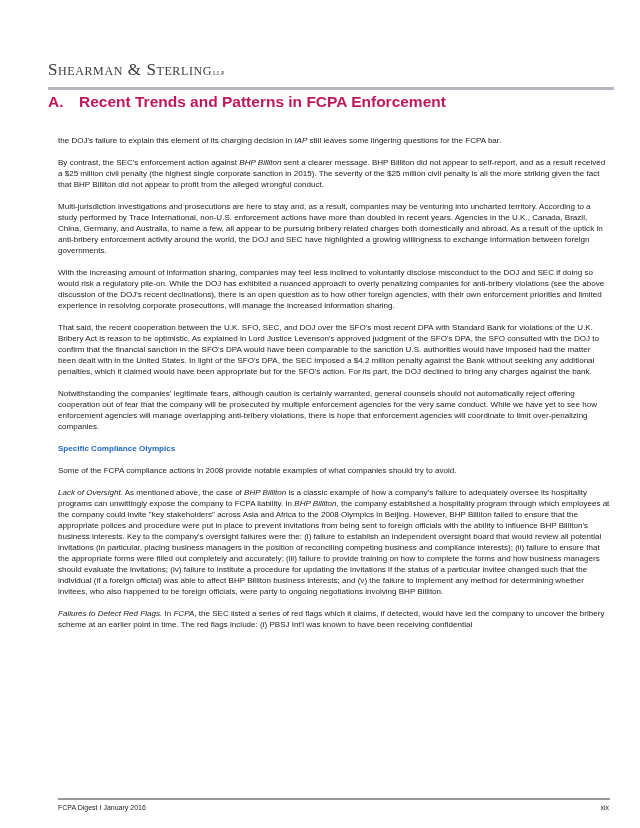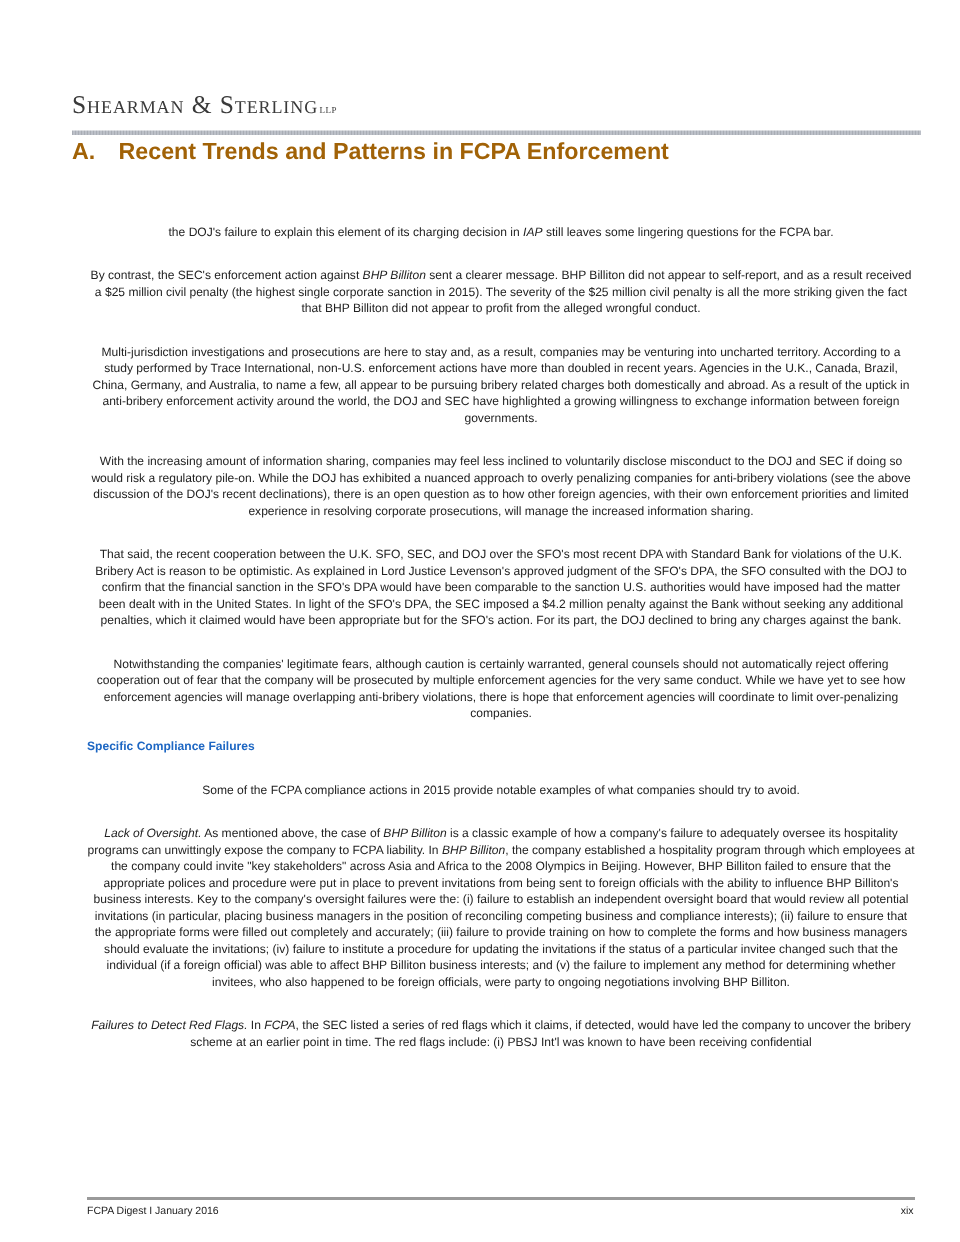--- a/index.html
+++ b/index.html
@@ -6,25 +6,25 @@
     body { width: 640px; height: 828px; position: relative; overflow: hidden;
            font-family: "Liberation Sans", sans-serif; color: #1a1a1a; }
     .page { position: absolute; left: 0; top: 0; width: 640px; height: 828px; }
     .logo { position: absolute; left: 48px; top: 60px; font-family: "Liberation Serif", serif;
             font-size: 17px; letter-spacing: 0.6px; color: #3a3a3a; white-space: nowrap; }
     .logo .sc { font-variant: small-caps; }
     .logo .llp { font-size: 6px; letter-spacing: 0.3px; vertical-align: baseline; margin-left: 1px; }
     .top-rule { position: absolute; left: 48px; top: 87px; width: 566px; height: 3px;
                 background: repeating-linear-gradient(90deg, #a9adb5 0 1px, #bcc0c8 1px 2px); }
     .section-heading { position: absolute; left: 48px; top: 93px; font-size: 15.5px; font-weight: bold;
-                       color: #a16207; white-space: nowrap; }
+                       color: #be185d; white-space: nowrap; }
     .section-heading .num { display: inline-block; width: 31px; }
     .content { position: absolute; left: 58px; top: 131px; width: 552px; font-size: 8.05px;
                line-height: 11px; color: #222; }
-    .content p { margin: 18px 0 11px 0; text-align: center; }
+    .content p { margin: 4px 0 11px 0; }
     .content h3 { margin: 0 0 11px 0; font-size: 8.05px; font-weight: bold; color: #1e67c3; line-height: 11px; }
     .content em { font-style: italic; }
     .bottom-rule { position: absolute; left: 58px; top: 798px; width: 552px; height: 2px; background: #9a9a9a; }
     .footer-left { position: absolute; left: 58px; top: 804px; font-size: 7px; color: #222; }
     .footer-right { position: absolute; right: 31px; top: 804px; font-size: 7px; color: #222; }
   </style>
 </head>
 <body>
 
 <div class="page">
@@ -43,23 +43,23 @@
     <p><span>the DOJ's failure to explain this element of its charging decision in </span><em>IAP</em><span> still leaves some lingering questions for the FCPA bar.</span></p>
 
     <p><span>By contrast, the SEC's enforcement action against </span><em>BHP Billiton</em><span> sent a clearer message.  BHP Billiton did not appear to self-report, and as a result received a $25 million civil penalty (the highest single corporate sanction in 2015).  The severity of the $25 million civil penalty is all the more striking given the fact that BHP Billiton did not appear to profit from the alleged wrongful conduct.</span></p>
 
 
     <p>Multi-jurisdiction investigations and prosecutions are here to stay and, as a result, companies may be venturing into uncharted territory.  According to a study performed by Trace International, non-U.S. enforcement actions have more than doubled in recent years.  Agencies in the U.K., Canada, Brazil, China, Germany, and Australia, to name a few, all appear to be pursuing bribery related charges both domestically and abroad.  As a result of the uptick in anti-bribery enforcement activity around the world, the DOJ and SEC have highlighted a growing willingness to exchange information between foreign governments.</p>
     <p>With the increasing amount of information sharing, companies may feel less inclined to voluntarily disclose misconduct to the DOJ and SEC if doing so would risk a regulatory pile-on.  While the DOJ has exhibited a nuanced approach to overly penalizing companies for anti-bribery violations (see the above discussion of the DOJ's recent declinations), there is an open question as to how other foreign agencies, with their own enforcement priorities and limited experience in resolving corporate prosecutions, will manage the increased information sharing.</p>
     <p>That said, the recent cooperation between the U.K. SFO, SEC, and DOJ over the SFO's most recent DPA with Standard Bank for violations of the U.K. Bribery Act is reason to be optimistic.  As explained in Lord Justice Levenson's approved judgment of the SFO's DPA, the SFO consulted with the DOJ to confirm that the financial sanction in the SFO's DPA would have been comparable to the sanction U.S. authorities would have imposed had the matter been dealt with in the United States.  In light of the SFO's DPA, the SEC imposed a $4.2 million penalty against the Bank without seeking any additional penalties, which it claimed would have been appropriate but for the SFO's action.  For its part, the DOJ declined to bring any charges against the bank.</p>
     <p>Notwithstanding the companies' legitimate fears, although caution is certainly warranted, general counsels should not automatically reject offering cooperation out of fear that the company will be prosecuted by multiple enforcement agencies for the very same conduct.  While we have yet to see how enforcement agencies will manage overlapping anti-bribery violations, there is hope that enforcement agencies will coordinate to limit over-penalizing companies.</p>
 
-    <h3>Specific Compliance Failures</h3>
+    <h3>Specific Compliance Olympics</h3>
 
-    <p>Some of the FCPA compliance actions in 2015 provide notable examples of what companies should try to avoid.</p>
+    <p>Some of the FCPA compliance actions in 2008 provide notable examples of what companies should try to avoid.</p>
 
     <p><em>Lack of Oversight.</em><span>  As mentioned above, the case of </span><em>BHP Billiton</em><span> is a classic example of how a company's failure to adequately oversee its hospitality programs can unwittingly expose the company to FCPA liability.  In </span><em>BHP Billiton</em><span>, the company established a hospitality program through which employees at the company could invite "key stakeholders" across Asia and Africa to the 2008 Olympics in Beijing.  However, BHP Billiton failed to ensure that the appropriate polices and procedure were put in place to prevent invitations from being sent to foreign officials with the ability to influence BHP Billiton's business interests.  Key to the company's oversight failures were the: (i) failure to establish an independent oversight board that would review all potential invitations (in particular, placing business managers in the position of reconciling competing business and compliance interests); (ii) failure to ensure that the appropriate forms were filled out completely and accurately; (iii) failure to provide training on how to complete the forms and how business managers should evaluate the invitations; (iv) failure to institute a procedure for updating the invitations if the status of a particular invitee changed such that the individual (if a foreign official) was able to affect BHP Billiton business interests; and (v) the failure to implement any method for determining whether invitees, who also happened to be foreign officials, were party to ongoing negotiations involving BHP Billiton.</span></p>
 
     <p><em>Failures to Detect Red Flags.</em><span>  In </span><em>FCPA</em><span>, the SEC listed a series of red flags which it claims, if detected, would have led the company to uncover the bribery scheme at an earlier point in time.  The red flags include: (i) PBSJ Int'l was known to have been receiving confidential</span></p>
   </div>
 
   <div class="bottom-rule"></div>
   <div class="footer-left">FCPA Digest I January 2016</div>
   <div class="footer-right">xix</div>
 

